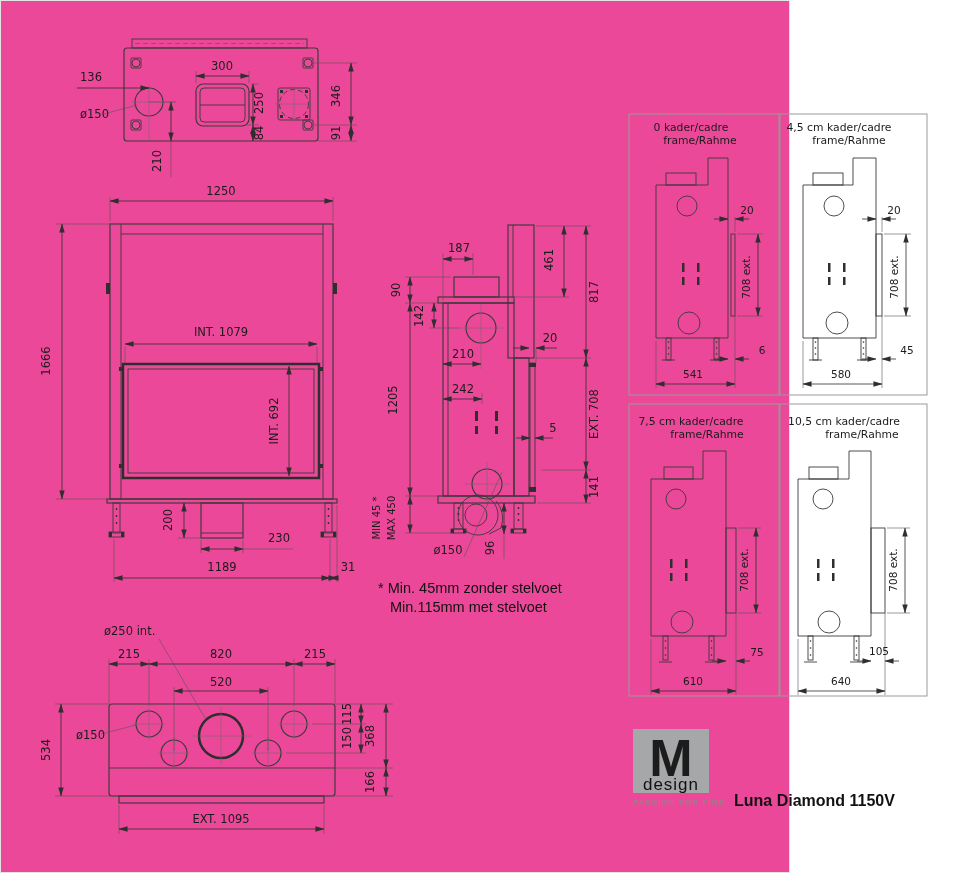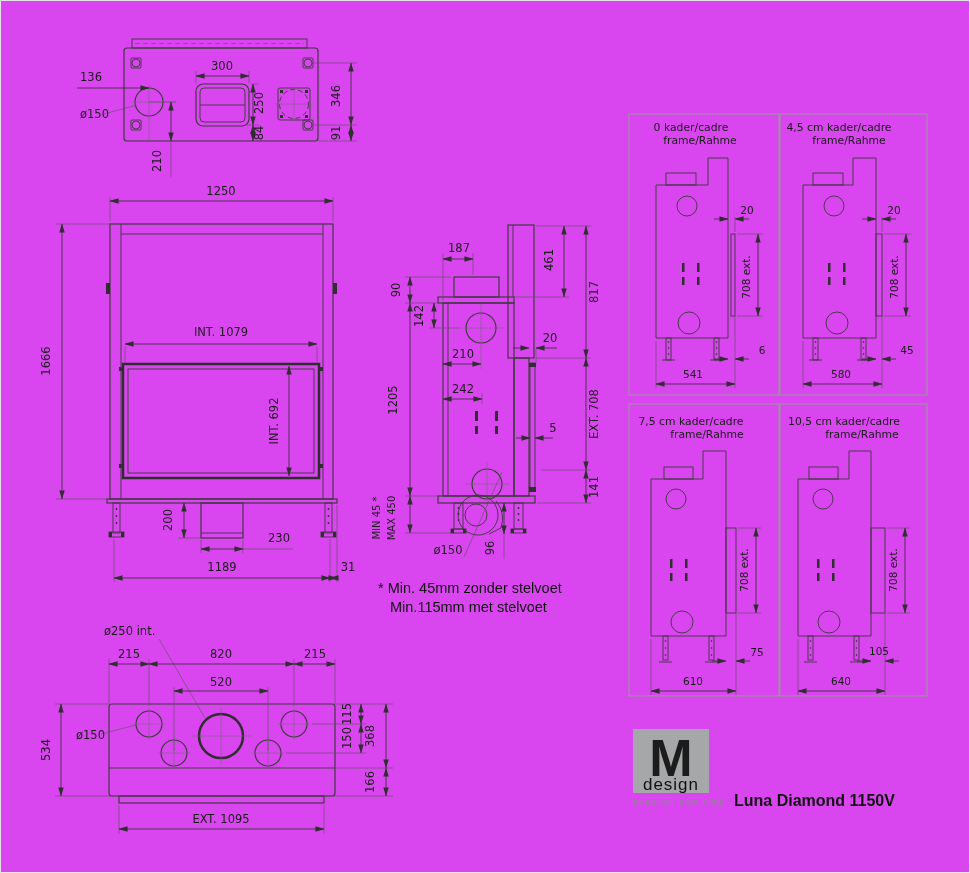--- a/index.html
+++ b/index.html
@@ -1,16 +1,16 @@
 <!DOCTYPE html>
 <html><head>
 <meta charset="utf-8">
 <style>
   html,body{margin:0;padding:0;background:#fff;}
-  .page{width:970px;height:873px;position:relative;background:#d946ef;border:1px solid #e3e3e3;box-sizing:border-box;
+  .page{width:790px;height:873px;position:relative;background:#ec4899;border:1px solid #e3e3e3;box-sizing:border-box;
         font-family:"DejaVu Sans",sans-serif;}
   svg text{font-family:"DejaVu Sans",sans-serif;fill:#1b1b1b;font-size:11.5px;}
   svg text.tp{font-size:10.5px;}
   svg text.tt{font-size:10.8px;}
   svg text.tn{font-family:"Liberation Sans",sans-serif;font-size:14.5px;fill:#111;}
   svg text.tsm{font-size:10px;}
   .o{fill:none;stroke:#3a3a3a;stroke-width:1.15;}
   .o2{fill:none;stroke:#3a3a3a;stroke-width:0.9;}
   .tk{fill:none;stroke:#2e2e2e;stroke-width:2.5;}
   .c{fill:none;stroke:#6a6a6a;stroke-width:0.55;}

